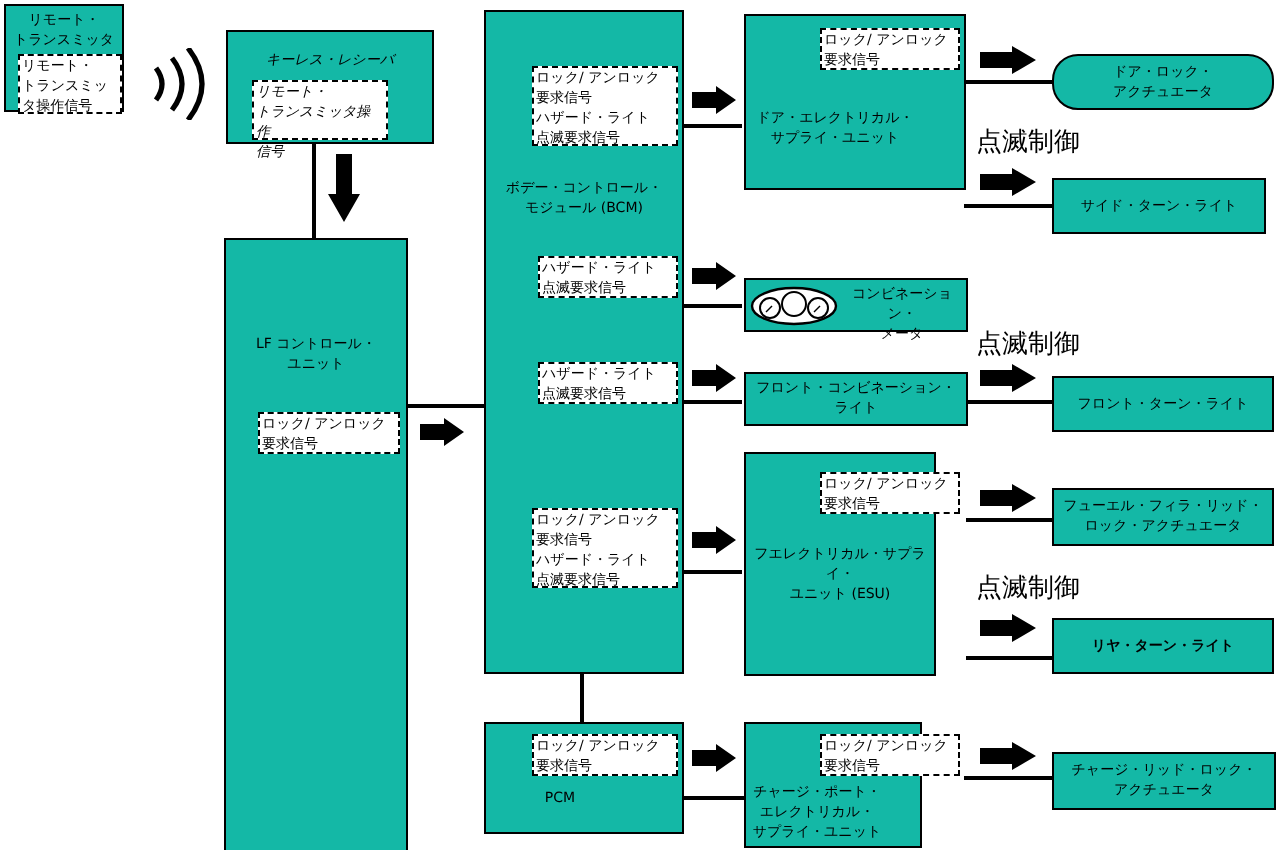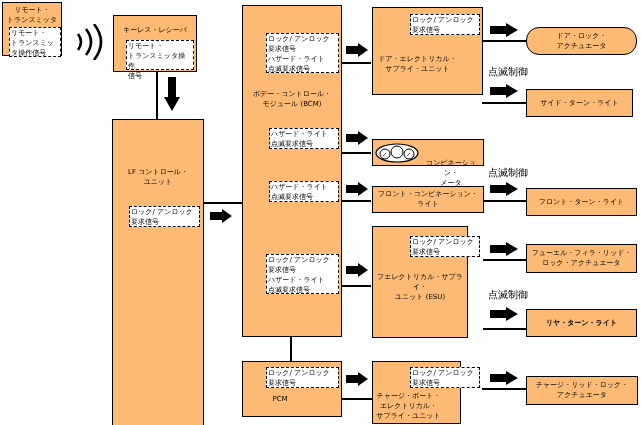--- a/index.html
+++ b/index.html
@@ -1,22 +1,22 @@
 <!DOCTYPE html>
 <html><head>
 <meta charset="utf-8">
 <style>
   html, body { margin: 0; padding: 0; background: #ffffff; }
   body { width: 641px; height: 425px; position: relative; overflow: hidden;
          font-family: "DejaVu Sans", sans-serif; color: #000; }
-  .box { position: absolute; border: 1.5px solid #000; background: #fdba74; box-sizing: border-box; }
+  .box { position: absolute; border: 1.5px solid #000; background: #14b8a6; box-sizing: border-box; }
   .dbox { position: absolute; border: 1px dashed #000; background: #fff; box-sizing: border-box;
           font-size: 7px; line-height: 10px; text-align: left; white-space: pre-line; padding: 0 1px; }
   .line { position: absolute; background: #000; }
-  .note { position: absolute; font-size: 10px; line-height: 10px; }
+  .note { position: absolute; font-size: 13px; line-height: 10px; }
   svg.arrow { position: absolute; overflow: visible; }
   svg.waves { position: absolute; }
   .sub-lbl { position: absolute; left: 0; right: 0; text-align: center; font-size: 7px; line-height: 10px; white-space: pre-line; }
 </style>
 </head>
 <body>
 
 <div class="box" style="left:2px;top:2px;width:60px;height:54px;">
   <div class="sub-lbl" style="top:2px;">リモート・
 トランスミッタ</div>
@@ -24,21 +24,21 @@
 トランスミッ
 タ操作信号</div>
 </div>
 
 <svg class="waves" style="left:74px;top:24px;" width="36" height="36" viewBox="0 0 36 36">
   <path d="M4 10 Q10 18 4 26" stroke="#000" stroke-width="2.6" fill="none"></path>
   <path d="M12 5 Q22 18 12 31" stroke="#000" stroke-width="2.6" fill="none"></path>
   <path d="M20 0 Q34 18 20 36" stroke="#000" stroke-width="2.6" fill="none"></path>
 </svg>
 
-<div class="box" style="left:113px;top:15px;width:84px;height:57px;">
+<div class="box" style="left:113px;top:15px;width:104px;height:57px;font-style:italic;">
   <div class="sub-lbl" style="top:9px;">キーレス・レシーバ</div>
   <div class="dbox" style="left:12px;top:24px;width:68px;height:30px;">リモート・
 トランスミッタ操作
 信号</div>
 </div>
 <div class="line" style="left:156px;top:71px;width:2px;height:48px;"></div>
 <svg class="arrow" style="left:164px;top:77px;" width="16" height="34" viewBox="0 0 16 34">
   <polygon points="4,0 12,0 12,20 16,20 8,34 0,20 4,20" fill="#000"></polygon>
 </svg>
 
@@ -118,21 +118,21 @@
 
 <div class="box" style="left:372px;top:139px;width:112px;height:27px;">
   <svg style="position:absolute;left:2px;top:3px;" width="44" height="20" viewBox="0 0 44 20">
     <ellipse cx="22" cy="10" rx="21" ry="9" stroke="#000" stroke-width="1.2" fill="#fff"></ellipse>
     <circle cx="10" cy="11" r="5" stroke="#000" stroke-width="1" fill="none"></circle>
     <circle cx="22" cy="9" r="6" stroke="#000" stroke-width="1" fill="none"></circle>
     <circle cx="34" cy="11" r="5" stroke="#000" stroke-width="1" fill="none"></circle>
     <line x1="8" y1="13" x2="11" y2="10" stroke="#000" stroke-width="0.7"></line>
     <line x1="32" y1="13" x2="35" y2="10" stroke="#000" stroke-width="0.7"></line>
   </svg>
-  <div class="sub-lbl" style="left:46px;top:2px;margin-top:16px;">コンビネーション・
+  <div class="sub-lbl" style="left:46px;top:2px;">コンビネーション・
 メータ</div>
 </div>
 
 <div class="box" style="left:372px;top:186px;width:112px;height:27px;text-decoration:underline;">
   <div class="sub-lbl" style="top:2px;">フロント・コンビネーション・
 ライト</div>
 </div>
 <div class="note" style="left:488px;top:168px;">点滅制御</div>
 <div class="line" style="left:483px;top:200px;width:44px;height:2px;"></div>
 <svg class="arrow" style="left:490px;top:182px;" width="28" height="14" viewBox="0 0 28 14">

